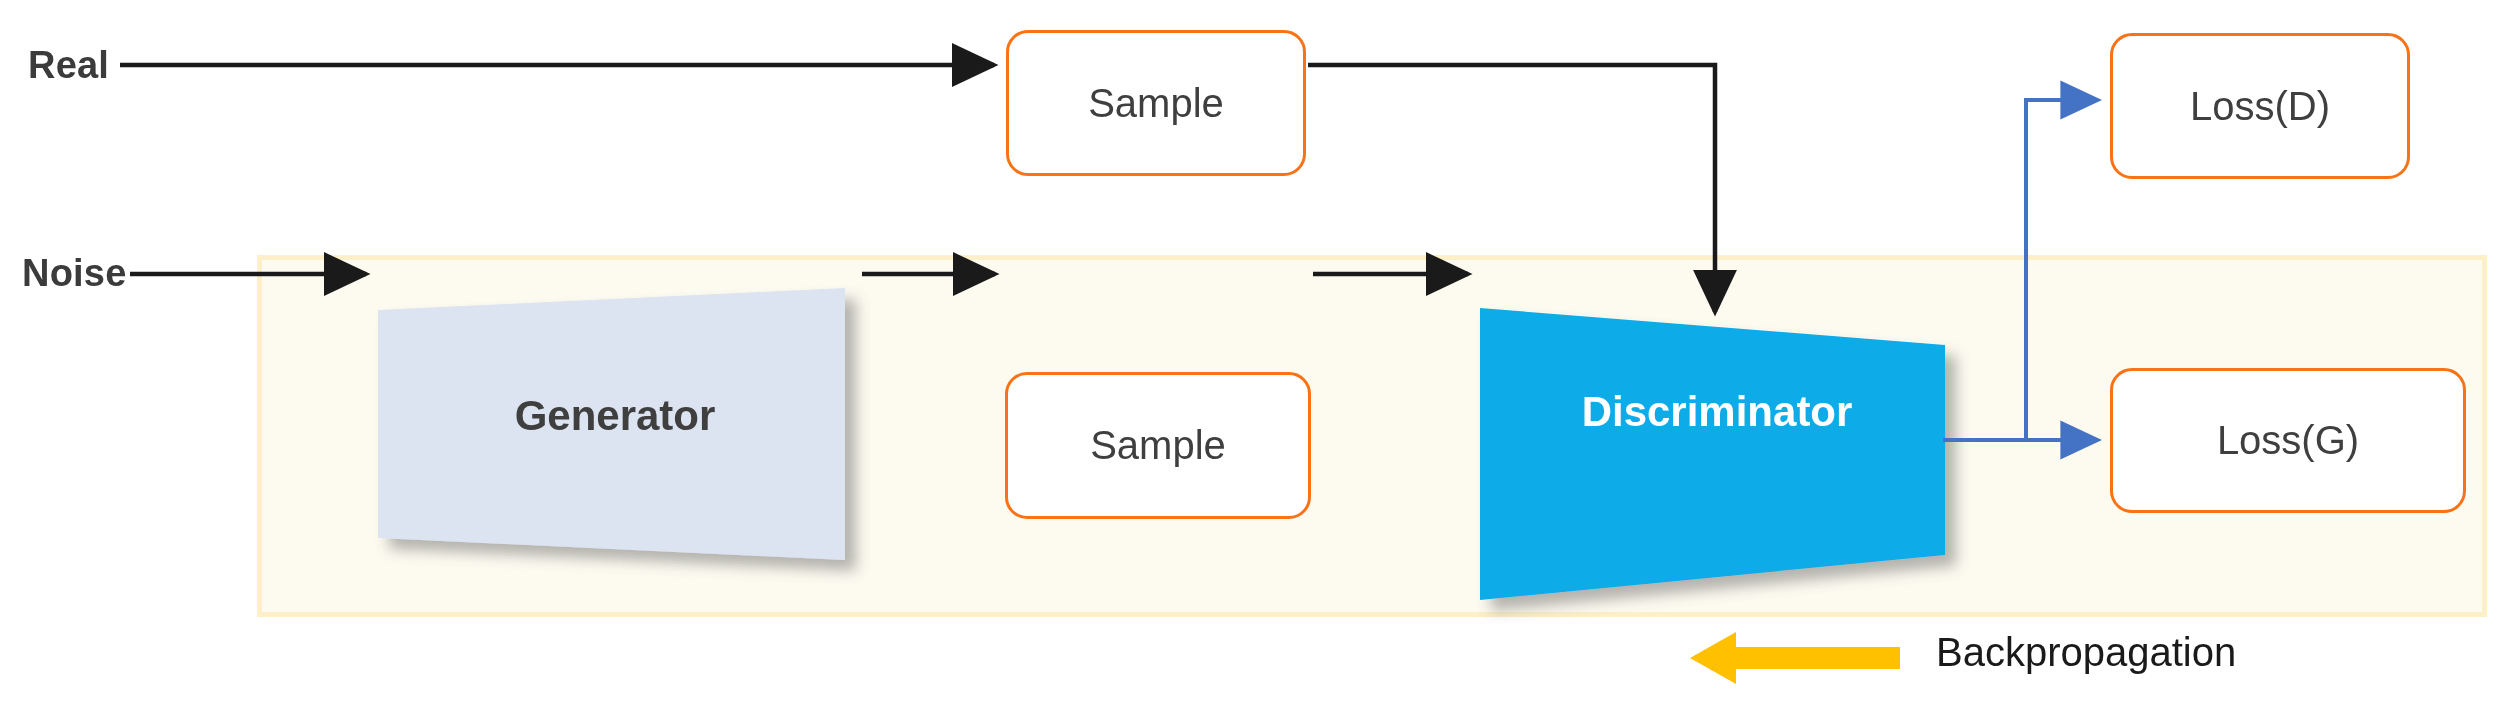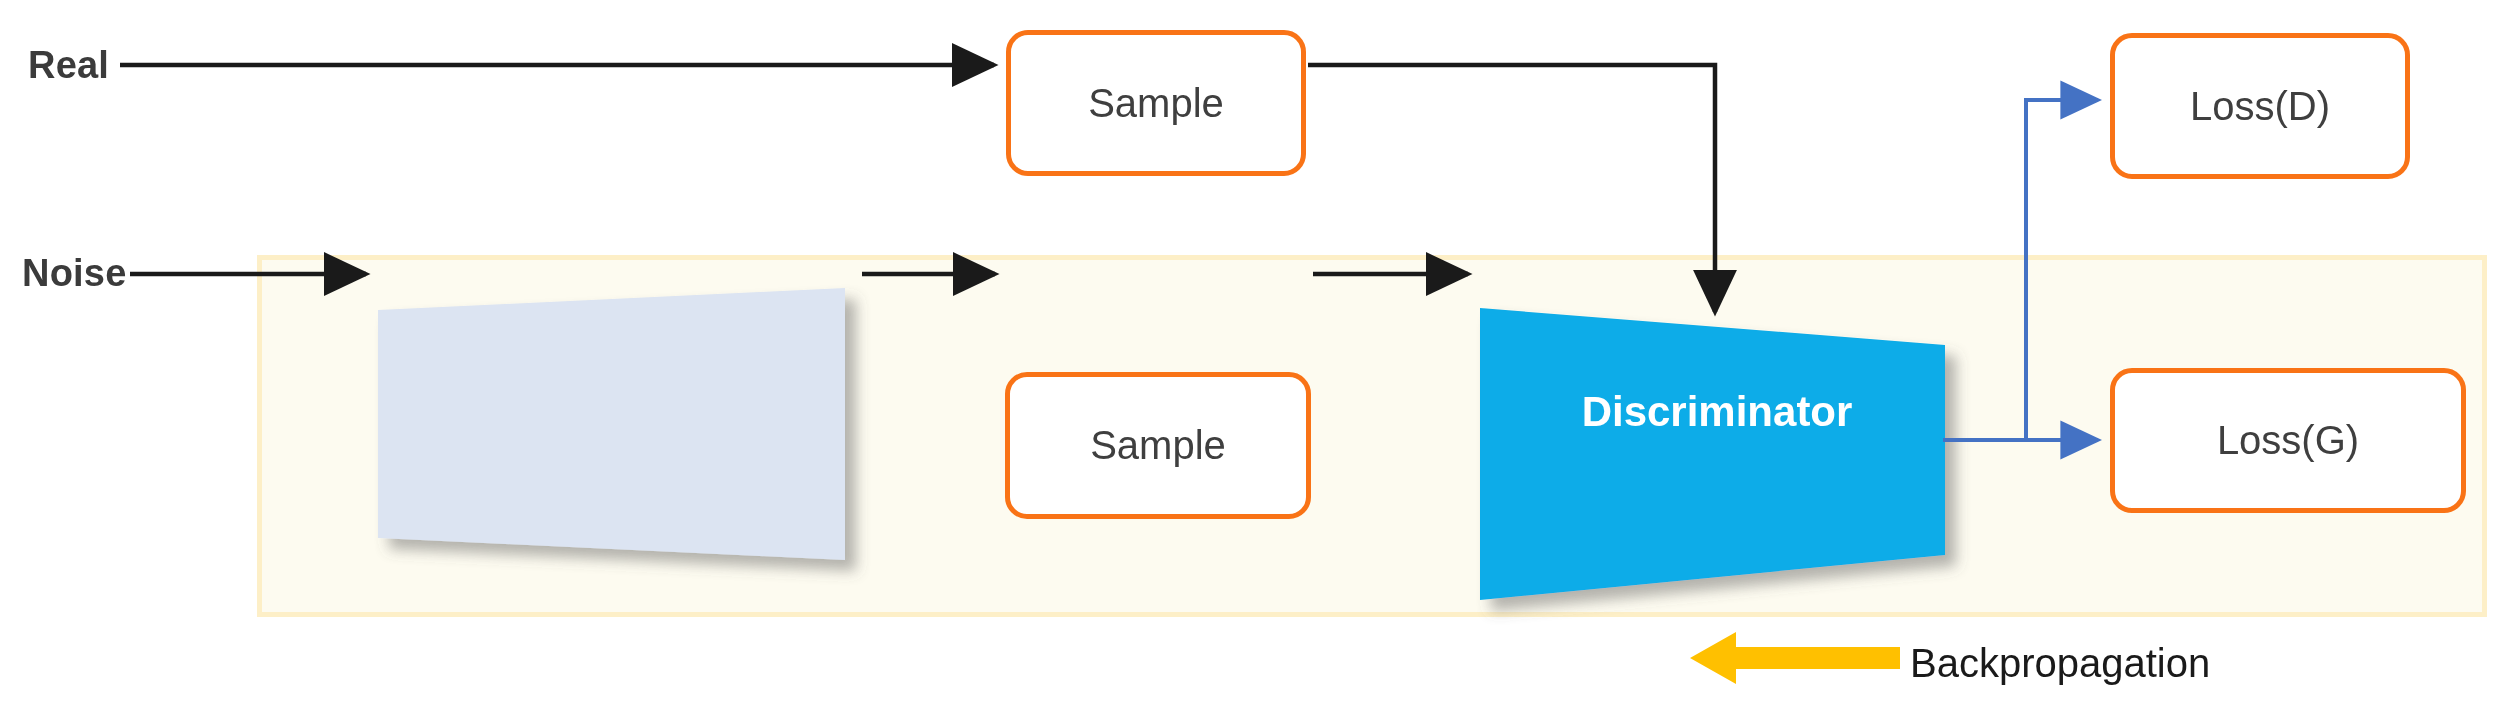--- a/index.html
+++ b/index.html
@@ -50,21 +50,21 @@
     letter-spacing: 0.2px;
     white-space: nowrap;
   }
   #label-real  { left: 28px;  top: 44px; }
   #label-noise { left: 22px;  top: 252px; }
 
   
   .node-box {
     position: absolute;
     background: #FFFFFF;
-    border: 5px solid #f97316;
+    border: 3px solid #f97316;
     border-radius: 22px;
     box-sizing: border-box;
     display: flex;
     align-items: center;
     justify-content: center;
     font-size: 40px;
     color: #3F3F3F;
     white-space: nowrap;
   }
   #box-sample-real { left: 1006px; top: 30px;  width: 300px; height: 146px; }
@@ -90,22 +90,22 @@
   #gen-block .tz-label  { top: 112px; color: #3F3F3F; }
   #disc-block { left: 1472px; top: 280px; width: 490px; height: 345px; }
   #disc-block .tz-label { top: 108px; color: #FFFFFF; }
 
   
   #backprop-legend {
     position: absolute;
     left: 1690px;
     top: 630px;
     display: flex;
-    align-items: flex-end;
-    gap: 10px;
+    align-items: flex-start;
+    gap: 36px;
   }
   #backprop-legend .bp-text {
     font-size: 40px;
     color: #1A1A1A;
     white-space: nowrap;
   }
   #backprop-arrow { display: block; }
 </style>
 </head>
 <body>
@@ -151,20 +151,23 @@
   <div class="io-label" id="label-noise">Noise</div>
 
   <div class="node-box" id="box-sample-real">Sample</div>
 
   <div class="node-box" id="box-sample-fake">Sample</div>
 
   <div class="node-box" id="box-loss-d">Loss(D)</div>
 
   <div class="node-box" id="box-loss-g">Loss(G)</div>
 
+  <div class="trapezoid" id="gen-block">
+    <div class="tz-label">Generator</div>
+  </div>
 
   <div class="trapezoid" id="disc-block">
     <div class="tz-label">Discriminator</div>
   </div>
 
   <div id="backprop-legend">
     <svg id="backprop-arrow" width="210" height="56" viewBox="0 0 210 56" xmlns="http://www.w3.org/2000/svg">
       <path d="M0,28 L46,2 L46,17 L210,17 L210,39 L46,39 L46,54 Z" fill="#FFC000"></path>
     </svg>
     <div class="bp-text">Backpropagation</div>

